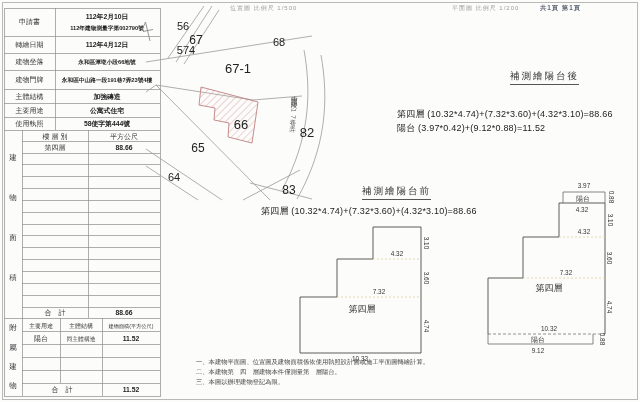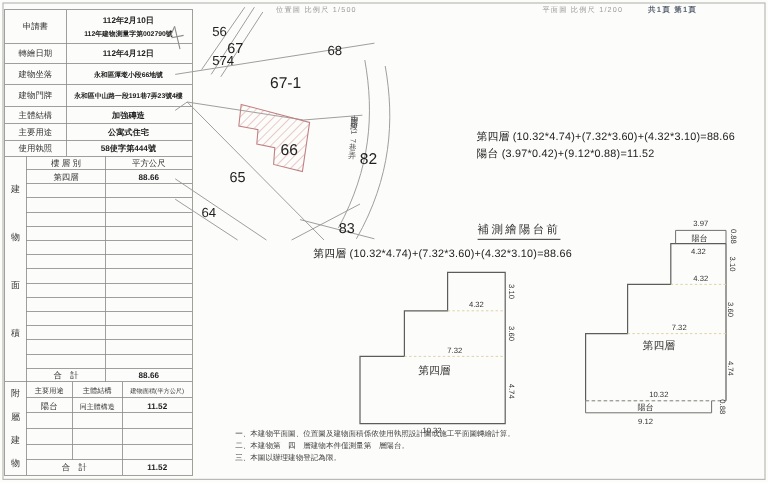--- a/index.html
+++ b/index.html
@@ -208,22 +208,23 @@
       </g>
     </g>
   </svg>
 
   <div class="ov scaletxt" style="left:230px;top:4px;">位置圖 比例尺  1/500</div>
   <div class="ov scaletxt" style="left:452px;top:4px;">平面圖 比例尺  1/200</div>
   <div class="ov pageinfo" style="left:540px;top:4px;">共1頁 第1頁</div>
 
   <div id="road-label" class="ov" style="left:289px;top:90px;">中山路一段191巷7弄</div>
 
+  <div class="ov ptitle" style="left:510px;top:70px;">補測繪陽台後</div>
   <div class="ov formula" style="left:397px;top:108px;">第四層 (10.32*4.74)+(7.32*3.60)+(4.32*3.10)=88.66</div>
   <div class="ov formula" style="left:397px;top:122px;">陽台 (3.97*0.42)+(9.12*0.88)=11.52</div>
 
-  <div class="ov ptitle" style="left:362px;top:185px;margin-left:36px;">補測繪陽台前</div>
+  <div class="ov ptitle" style="left:362px;top:185px;">補測繪陽台前</div>
   <div class="ov formula" style="left:261px;top:205px;">第四層 (10.32*4.74)+(7.32*3.60)+(4.32*3.10)=88.66</div>
 
   <div class="ov note" style="left:196px;top:357px;">一、本建物平面圖、位置圖及建物面積係依使用執照設計圖或施工平面圖轉繪計算。</div>
   <div class="ov note" style="left:196px;top:367px;">二、本建物第　四　層建物本件僅測量第　層陽台。</div>
   <div class="ov note" style="left:196px;top:377px;">三、本圖以辦理建物登記為限。</div>
 </div>
 
 </body></html>

